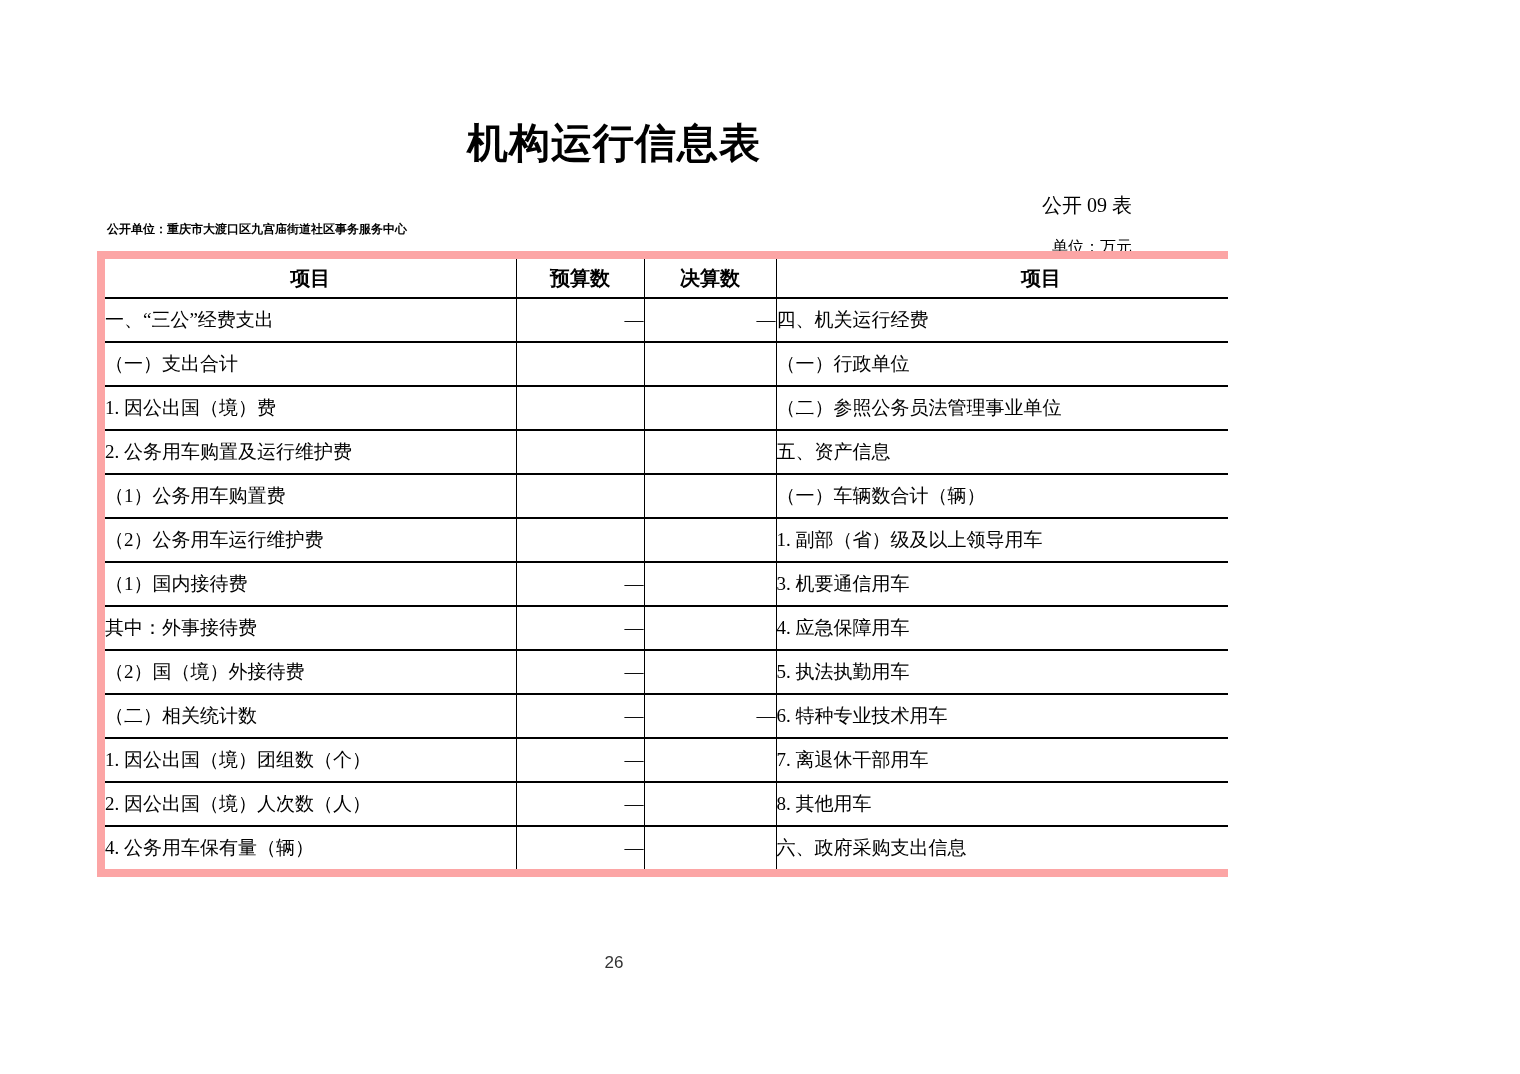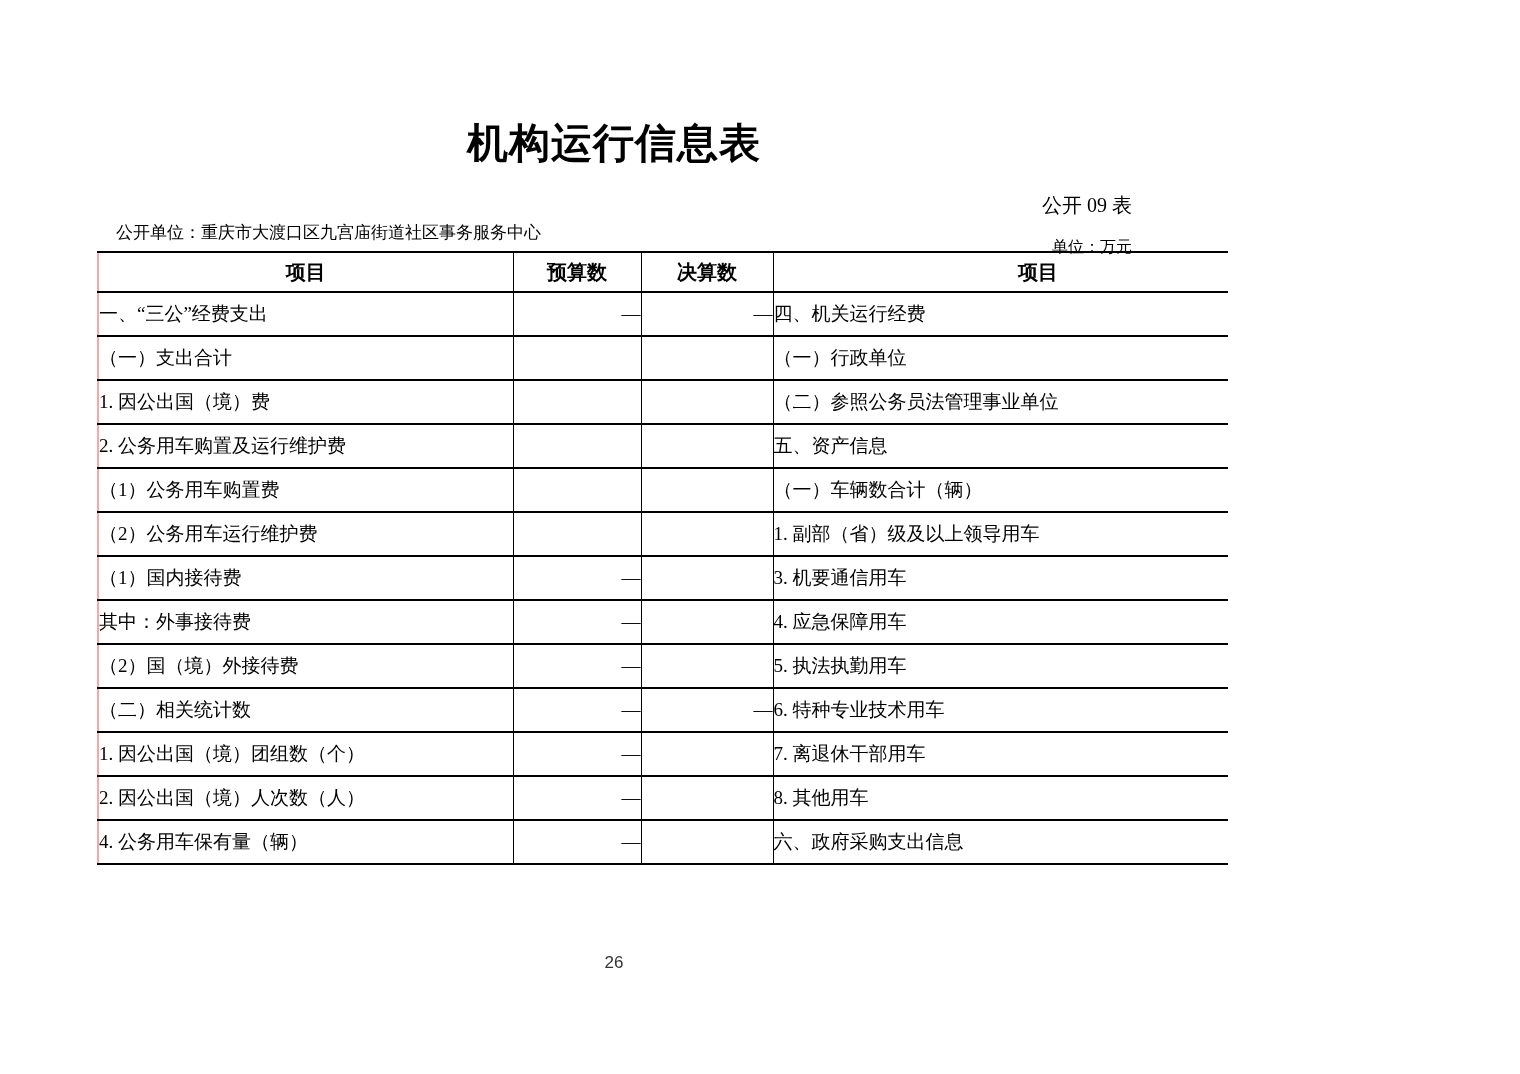--- a/index.html
+++ b/index.html
@@ -16,22 +16,22 @@
     text-align:center;
     font-family:"Liberation Sans","DejaVu Sans",sans-serif;
     font-size:41px;font-weight:bold;letter-spacing:1px;
     margin:0;
   }
   .meta-code{
     position:absolute;top:192px;right:96px;
     font-size:20px;
   }
   .meta-row-left{
-    position:absolute;top:221px;left:116px;
-    font-size:17px;font-weight:normal;
+    position:absolute;top:221px;left:107px;
+    font-size:12px;font-weight:bold;
   }
   .meta-row-right{
     position:absolute;top:237px;right:96px;
     font-size:16px;
   }
   table.info-table{
     position:absolute;top:251px;left:97px;
     width:1325px;
     border-collapse:collapse;
     table-layout:fixed;
@@ -42,21 +42,21 @@
     border-right:1px solid #000;
     border-top:2px solid #000;
     border-bottom:2px solid #000;
     font-size:19px;
     font-weight:normal;
     height:42px;
     padding:0;
     overflow:hidden;
     white-space:nowrap;
   }
-  table.info-table{border:2px solid #fca5a5;padding-left:28px;}
+  table.info-table{border:8px solid #fca5a5;padding-left:28px;}
   table.info-table th{
     height:38px;
     text-align:center;
     font-weight:bold;
     font-size:20px;
   }
   td.item{text-align:left;}
   td.num{text-align:right;padding-right:16px;}
   .bold{font-weight:bold;}
   .ind0{padding-left:10px;}

